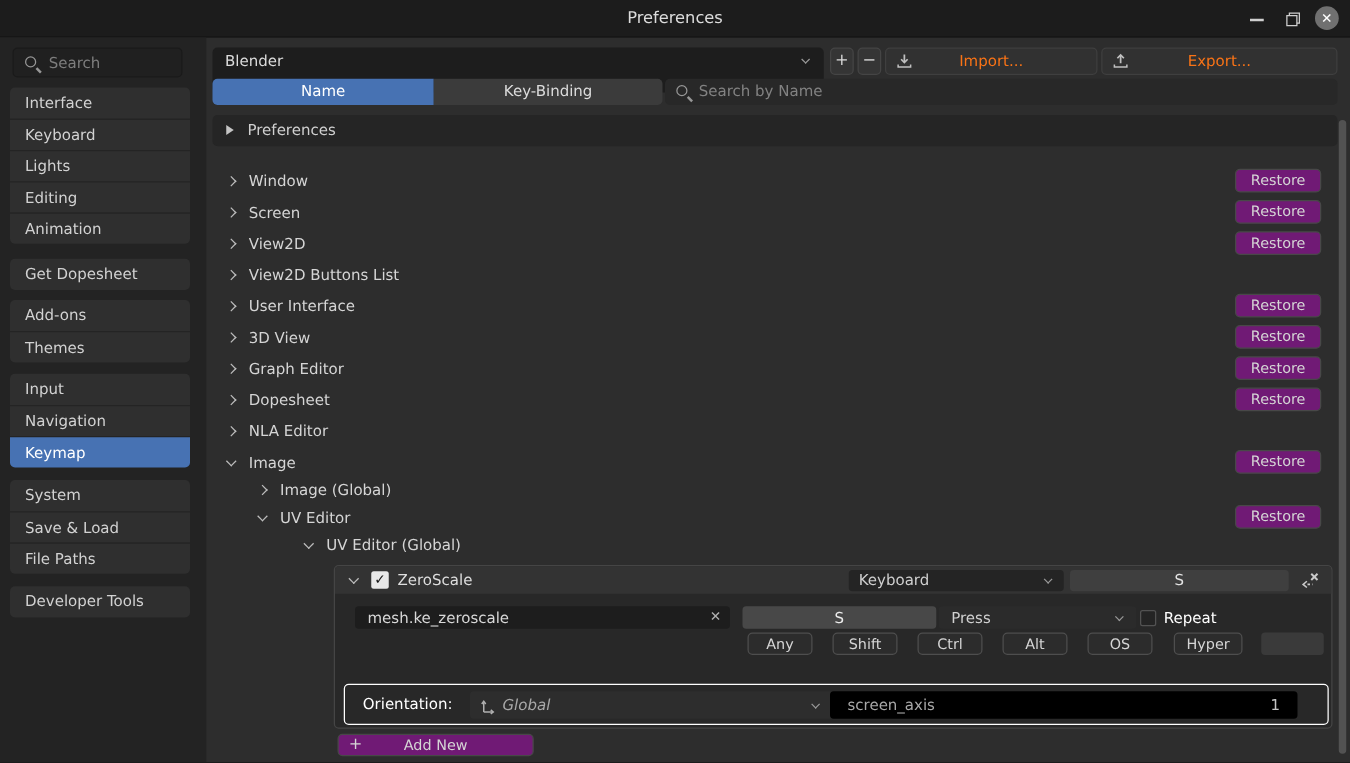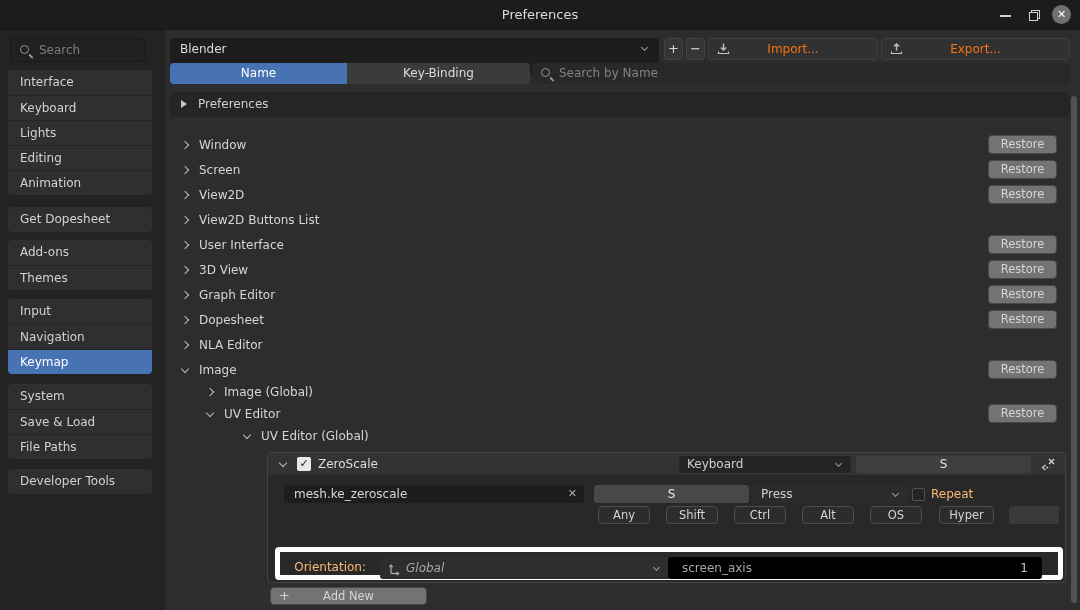--- a/index.html
+++ b/index.html
@@ -57,43 +57,43 @@
 
   
   .prefs-hdr{left:170px;top:92px;width:900px;height:25px;background:#252525;border-radius:4px;color:#d0d0d0;}
   .prefs-hdr .tri-right{position:absolute;left:11px;top:8px;}
   .prefs-hdr .lbl{position:absolute;left:28px;line-height:25px;}
 
   
   #km-rows{left:170px;top:0;width:900px;height:610px;}
   .km-row{position:absolute;left:0;width:900px;height:24px;text-decoration:underline;}
   .km-label{position:absolute;top:0;line-height:24px;color:#d5d5d5;}
-  .btn{background:#737373;border:1px solid #484848;border-radius:4px;color:#d5d5d5;
+  .btn{background:#701a75;border:1px solid #484848;border-radius:4px;color:#d5d5d5;
     text-align:center;font-size:11.5px;}
   .restore{position:absolute;left:818px;top:2px;width:69px;height:19px;line-height:17px;}
 
   
   .km-panel{left:267px;top:452px;width:799px;height:131px;border:1px solid #454545;border-radius:4px;
     background:#282828;}
   .km-panel .hdr{position:absolute;left:0;top:0;right:0;height:22px;background:#333333;border-radius:3px 3px 0 0;}
   .checkbox{position:absolute;width:14px;height:14px;background:#e8e8e8;border-radius:2px;
     color:#141414;font-size:11px;line-height:14px;text-align:center;font-weight:bold;}
   .checkbox.empty{background:#242424;border:1px solid #525252;color:transparent;}
   .field{position:absolute;border-radius:3px;line-height:17px;}
   .dd-chev{position:absolute;width:5px;height:5px;border-right:1.3px solid #9a9a9a;
     border-bottom:1.3px solid #9a9a9a;transform:rotate(45deg);}
   .mod-btn{position:absolute;top:53px;height:18px;background:#2c2c2c;border:1px solid #4e4e4e;
     border-radius:4px;color:#d5d5d5;text-align:center;line-height:16px;font-size:11.5px;}
-  .props-box{position:absolute;left:7px;top:94px;width:788px;height:33px;border:5px solid #ffffff;border-radius:4px;}
+  .props-box{position:absolute;left:7px;top:94px;width:788px;height:33px;border:1px solid #ffffff;border-radius:4px;}
 
   .addnew{left:270px;top:587px;width:157px;height:18px;line-height:16px;}
   .addnew .plus{position:absolute;left:8px;top:0;line-height:16px;font-size:13px;color:#d5d5d5;}
 
   .scrollbar{left:1071px;top:96px;width:6px;height:507px;background:#525252;border-radius:3px;}
-  .dim{color:#fdba74;}
+  .dim{color:#ffffff;}
 </style>
 </head>
 <body>
 
 <div class="window">
 
   <div class="abs titlebar">
     <div class="abs title">Preferences</div>
     <div class="abs min-ico"></div>
     <div class="abs restore-ico">

